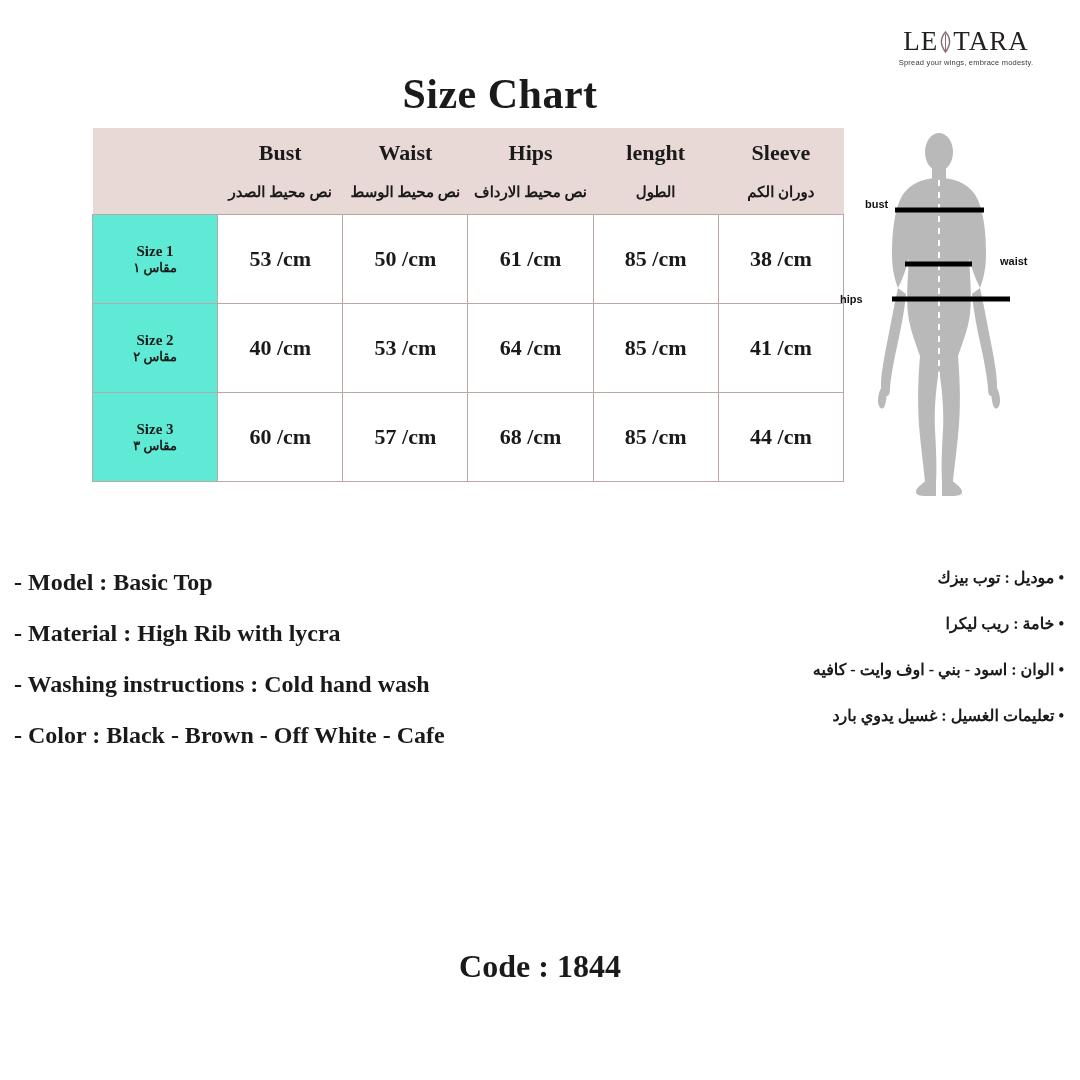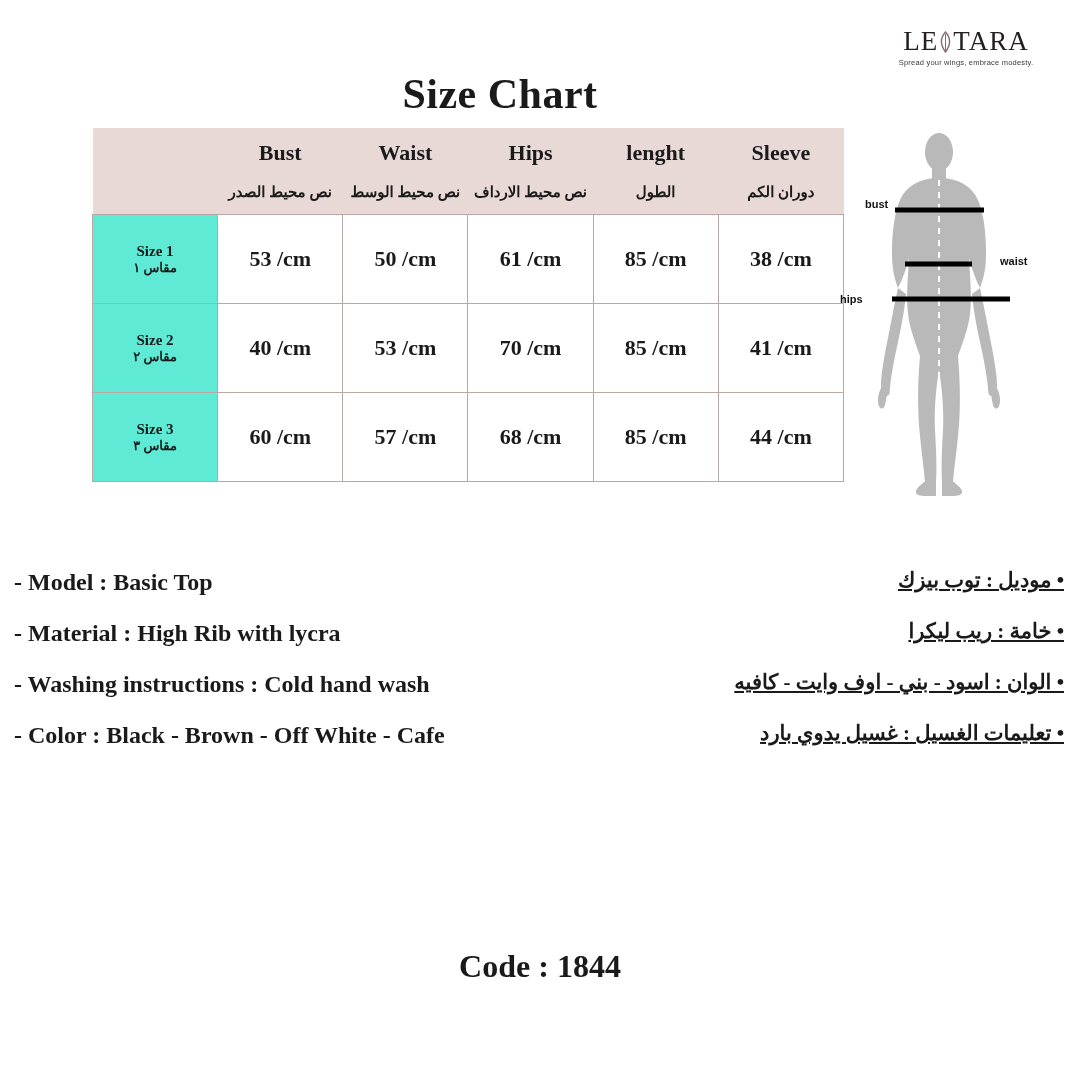--- a/index.html
+++ b/index.html
@@ -160,26 +160,25 @@
   }
   .details-ar {
     position: absolute;
     right: 16px;
     top: 570px;
     width: 420px;
     direction: rtl;
     text-align: right;
   }
   .details-ar .line {
-    font-size: 21px;
+    font-size: 16px;
     font-weight: bold;
     line-height: 1.0;
     margin-bottom: 30px;
     white-space: nowrap;
-    text-decoration: underline;
   }
 
   .code {
     position: absolute;
     left: 0;
     top: 948px;
     width: 1080px;
     text-align: center;
     font-size: 32px;
     font-weight: bold;
@@ -241,21 +240,21 @@
         <td class="val">85 /cm</td>
         <td class="val">38 /cm</td>
       </tr>
       <tr>
         <td class="row-head">
           <span class="rh-en">Size 2</span>
           <span class="rh-ar">مقاس ٢</span>
         </td>
         <td class="val">40 /cm</td>
         <td class="val">53 /cm</td>
-        <td class="val">70 /cm</td>
+        <td class="val">64 /cm</td>
         <td class="val">85 /cm</td>
         <td class="val">41 /cm</td>
       </tr>
       <tr>
         <td class="row-head">
           <span class="rh-en">Size 3</span>
           <span class="rh-ar">مقاس ٣</span>
         </td>
         <td class="val">60 /cm</td>
         <td class="val">57 /cm</td>

